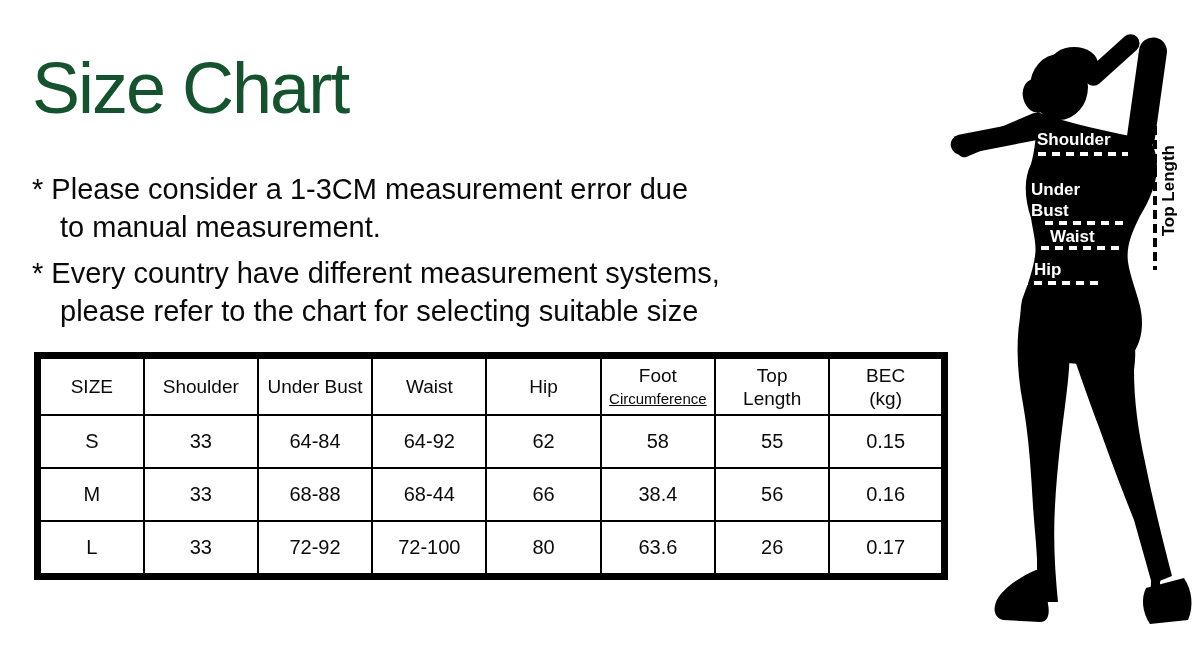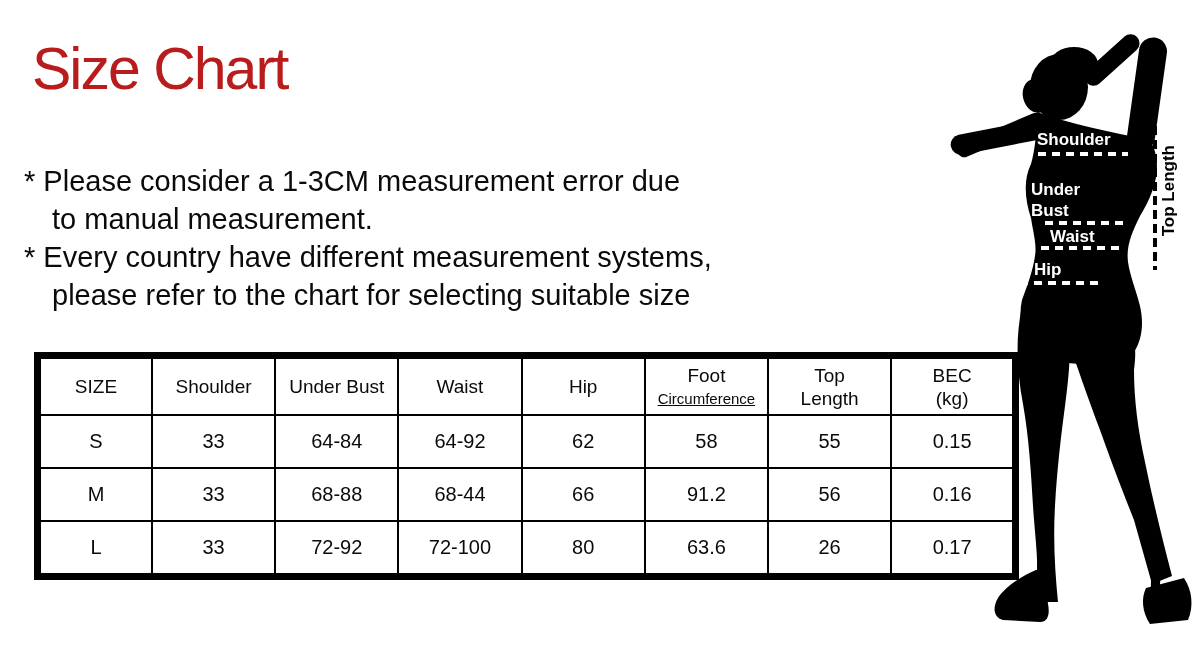--- a/index.html
+++ b/index.html
@@ -2,32 +2,32 @@
 <html><head>
 <meta charset="utf-8">
 <style>
   html,body{margin:0;padding:0;background:#e8e8e8;}
   .canvas{
     position:relative; width:1202px; height:652px;
     background:#ffffff; overflow:hidden;
     font-family:"Liberation Sans", sans-serif; color:#0a0a0a;
   }
   .title{
-    position:absolute; left:32px; top:40px; margin:0;
-    font-size:59px; font-weight:normal; letter-spacing:-2px; line-height:1;
-    color:#b91c1c; white-space:nowrap;
+    position:absolute; left:32px; top:52px; margin:0;
+    font-size:72px; font-weight:normal; letter-spacing:-2px; line-height:1;
+    color:#14532d; white-space:nowrap;
   }
   .notes{ position:absolute; left:24px; top:162px; width:880px; }
   .note{
-    margin:0; font-size:29px; line-height:38px;
+    margin:8px; font-size:29px; line-height:38px;
     white-space:pre-line; padding-left:28px; text-indent:-28px;
   }
   
   .size-table{
-    position:absolute; left:34px; top:352px; width:985px;
+    position:absolute; left:34px; top:352px; width:914px;
     border-collapse:collapse; table-layout:fixed;
     border:7px solid #000; background:#fff;
   }
   .size-table th,.size-table td{
     border:2px solid #000; text-align:center; vertical-align:middle;
     padding:0; color:#0a0a0a; font-weight:normal; overflow:hidden;
   }
   .size-table th{ font-size:19px; height:55px; }
   .size-table td{ font-size:20px; height:51px; }
   .hline{ line-height:23px; }
@@ -118,21 +118,21 @@
           <td>58</td>
           <td>55</td>
           <td>0.15</td>
         </tr>
         <tr>
           <td>M</td>
           <td>33</td>
           <td>68-88</td>
           <td>68-44</td>
           <td>66</td>
-          <td>91.2</td>
+          <td>38.4</td>
           <td>56</td>
           <td>0.16</td>
         </tr>
         <tr>
           <td>L</td>
           <td>33</td>
           <td>72-92</td>
           <td>72-100</td>
           <td>80</td>
           <td>63.6</td>

